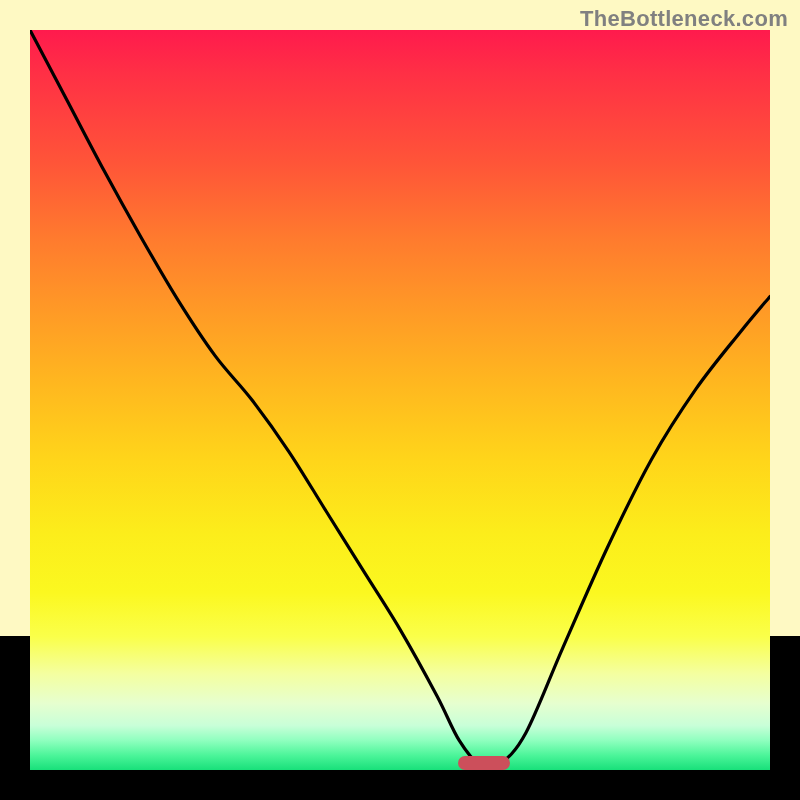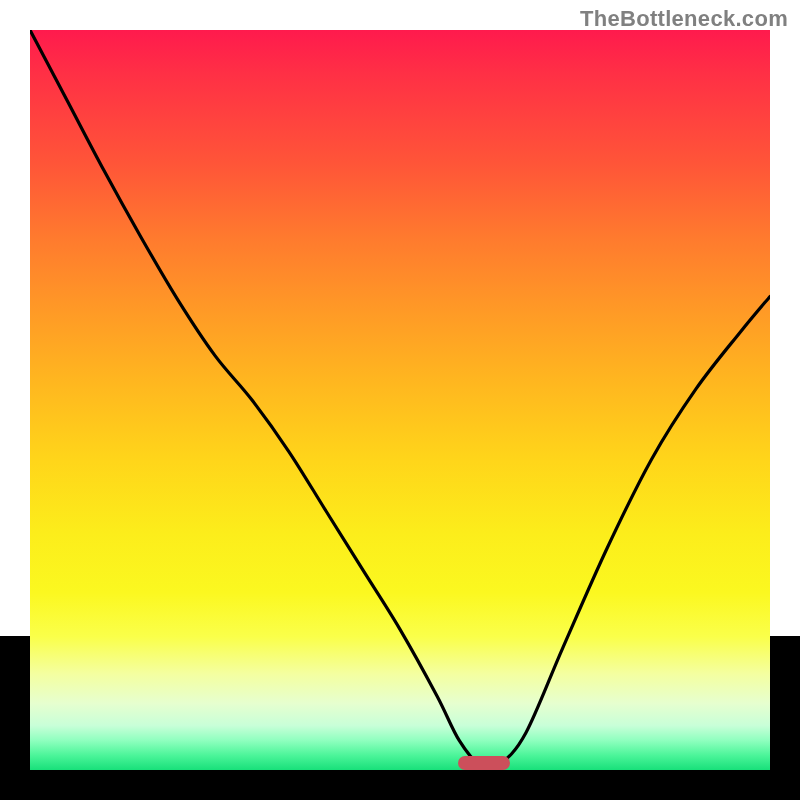--- a/index.html
+++ b/index.html
@@ -1,17 +1,17 @@
 <!DOCTYPE html>
 <html><head>
 <meta charset="utf-8">
 <style>
   * { margin: 0; padding: 0; box-sizing: border-box; }
   html, body { width: 800px; height: 800px; background: #000; overflow: hidden; }
-  .frame { position: relative; width: 800px; height: 636px; background: #ffffff; }
+  .frame { position: relative; width: 800px; height: 636px; background: #fef9c3; }
   .plot-area {
     position: absolute;
     left: 30px;
     top: 30px;
     width: 740px;
     height: 740px;
     overflow: hidden;
   }
   .gradient {
     position: absolute;

